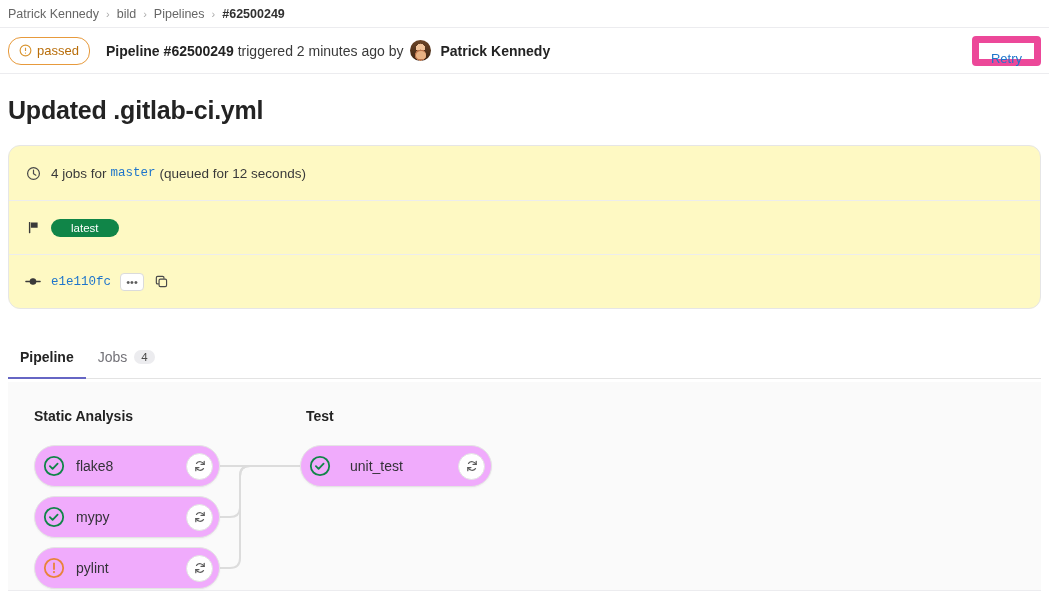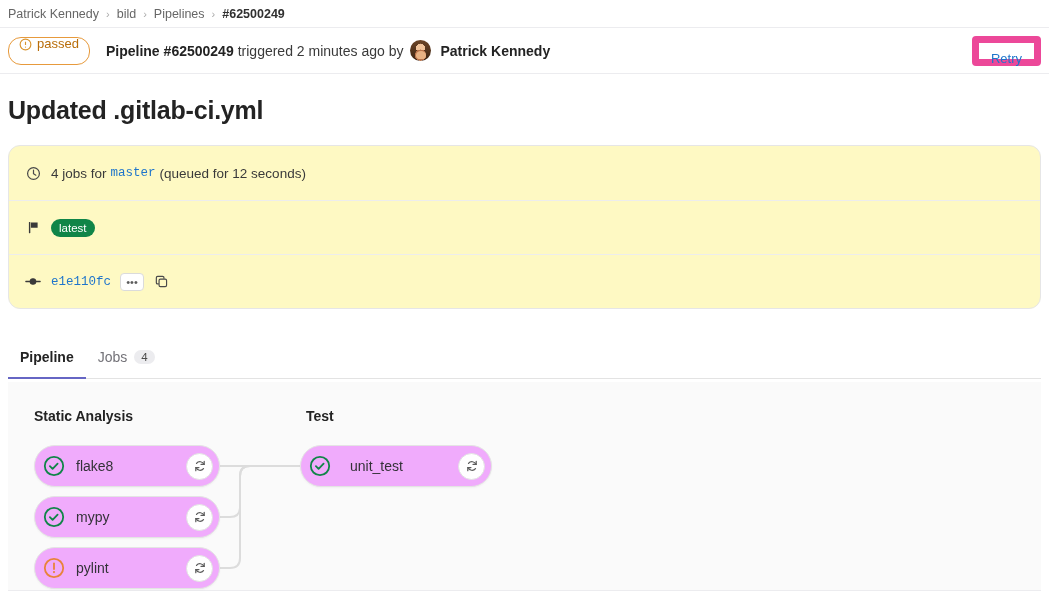--- a/index.html
+++ b/index.html
@@ -30,21 +30,21 @@
   
   .pipe-header {
     height: 46px;
     display: flex;
     align-items: center;
     padding: 0 8px;
     border-bottom: 1px solid #ececef;
   }
   .status-badge {
     display: inline-flex;
-    align-items: flex-end;
+    align-items: center;
     gap: 5px;
     height: 26px;
     padding: 13px 10px;
     border: 1px solid #e79a3c;
     border-radius: 13px;
     color: #b86d09;
     font-size: 13px;
     background: #fff;
     white-space: nowrap;
   }
@@ -132,21 +132,21 @@
     color: #1f75cb;
     font-size: 12.5px;
     text-decoration: none;
   }
   .tag-badge {
     display: inline-block;
     background: #108548;
     color: #fff;
     font-size: 11.5px;
     line-height: 18px;
-    padding: 0 8px;
+    padding: 0 20px;
     border-radius: 10px;
   }
   .ellipsis-btn {
     margin-left: 9px;
     height: 18px;
     min-width: 24px;
     border: 1px solid #dbdbdb;
     border-radius: 4px;
     background: #fff;
     color: #5c5c5c;

